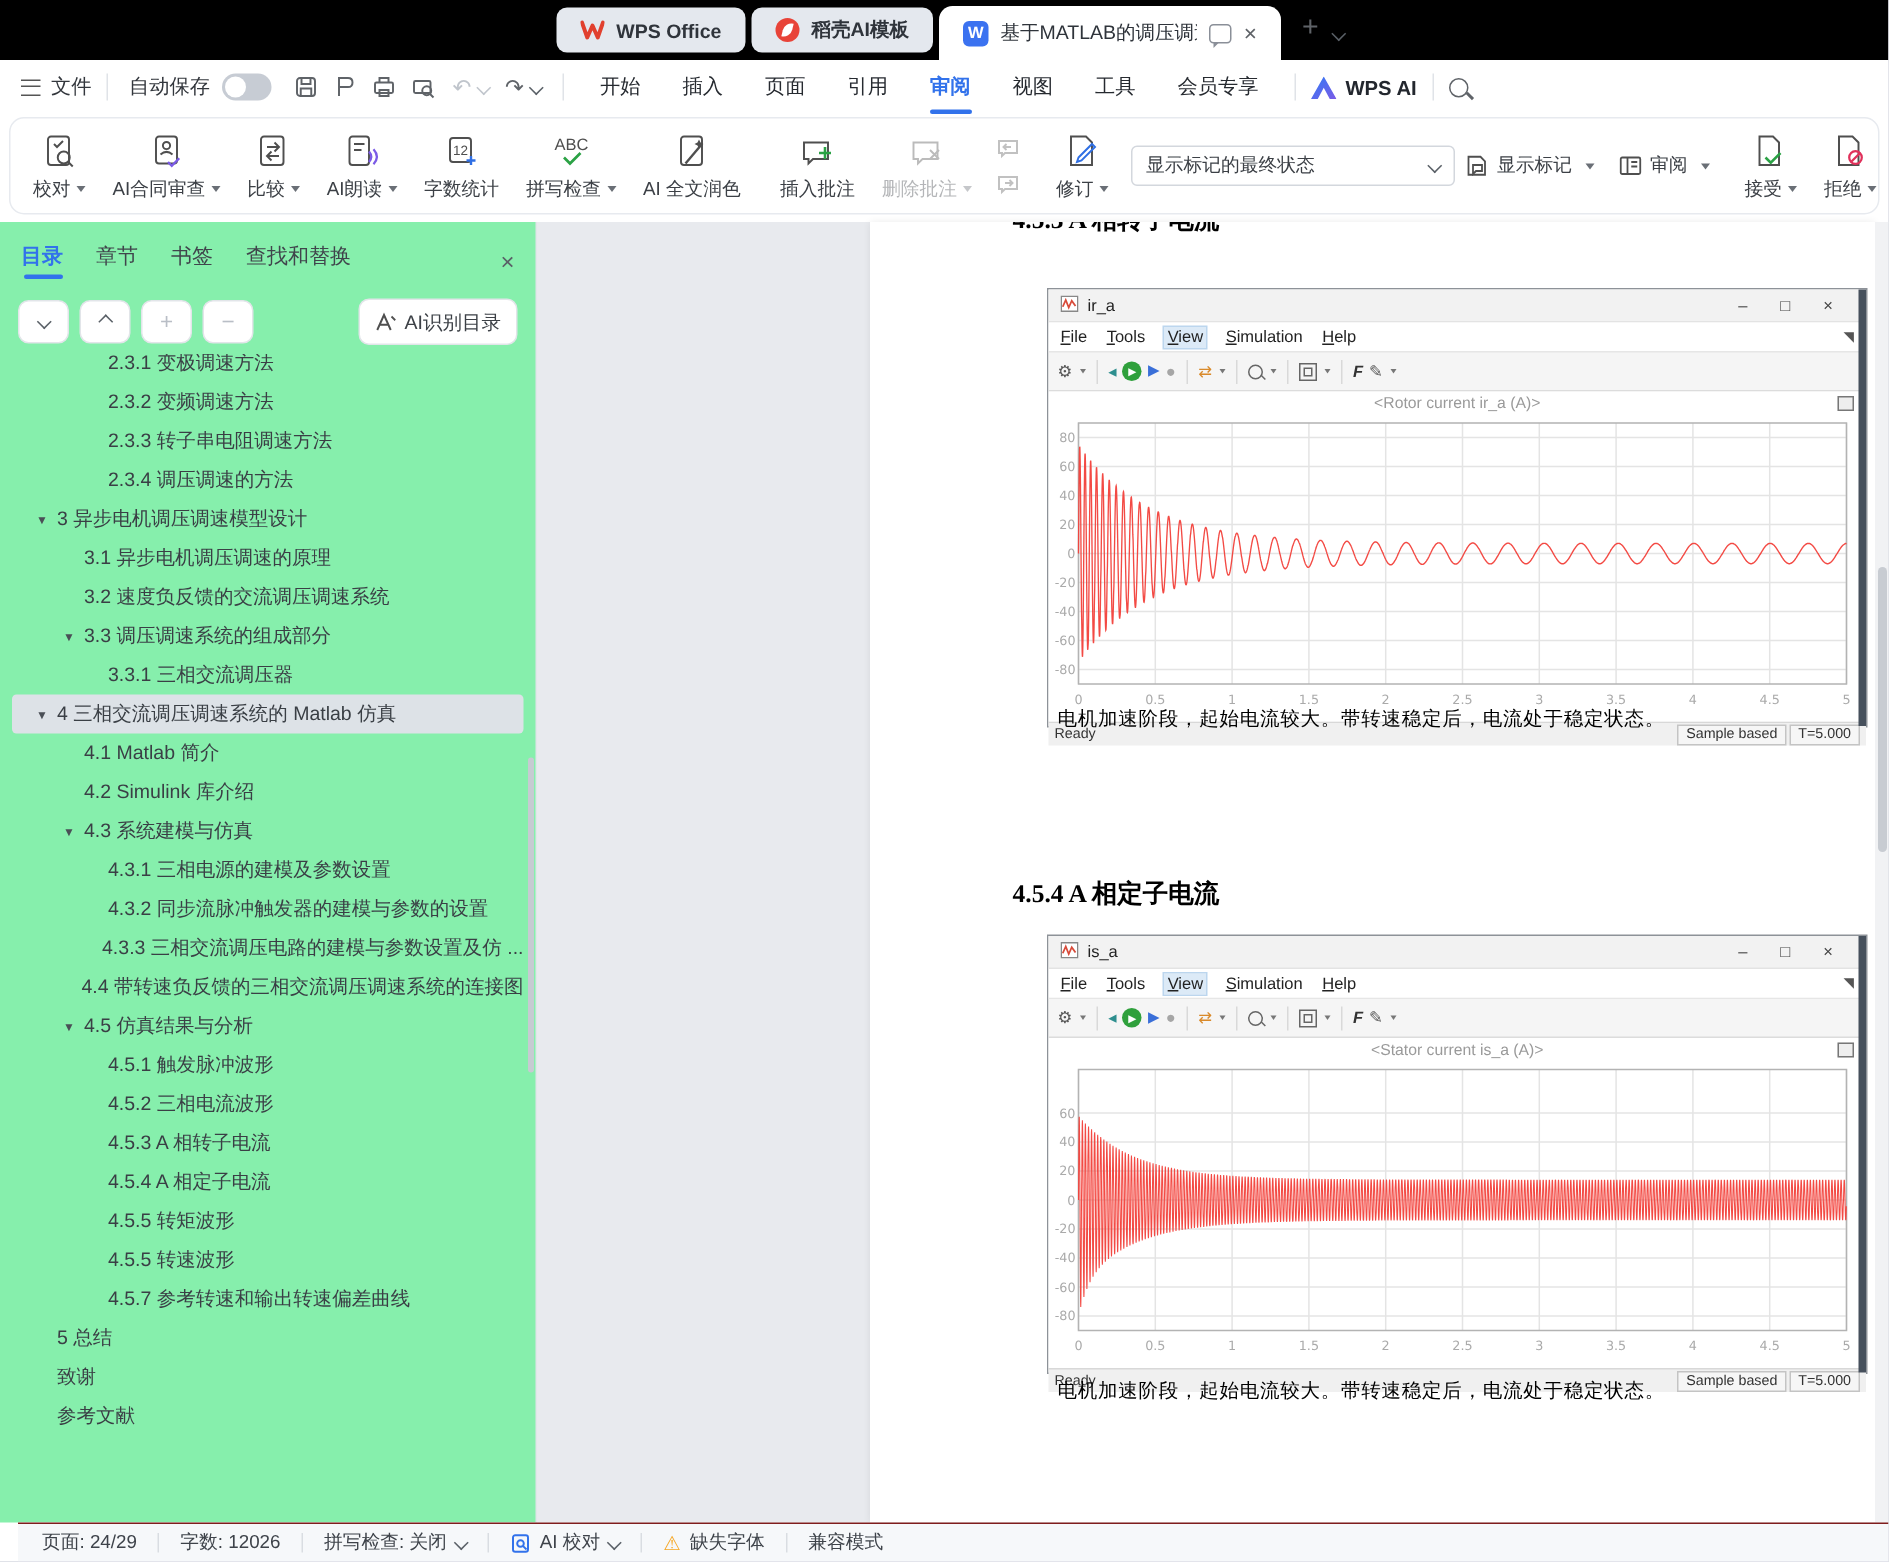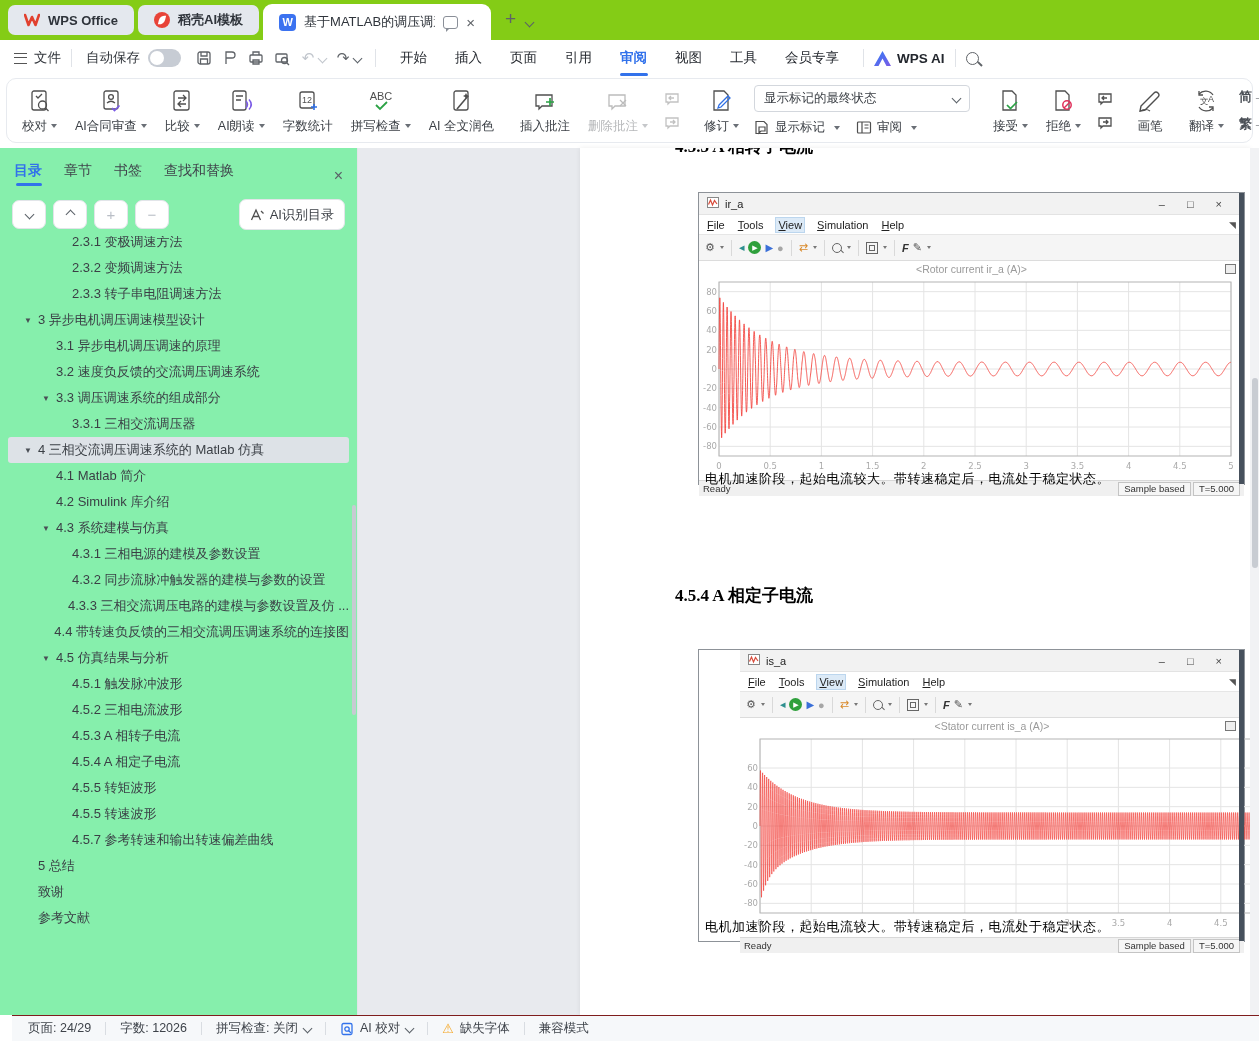--- a/index.html
+++ b/index.html
@@ -4,21 +4,21 @@
 <style>
   html,body{margin:0;padding:0;background:#cfd4db;}
   #app{position:relative;width:1259px;height:1041px;background:#fff;overflow:hidden;
        font-family:"Liberation Sans","DejaVu Sans",sans-serif;color:#3a3f46;}
   .vdiv{width:1px;height:18px;background:#e0e3e8;margin:0 10px;}
   .car{display:inline-block;width:0;height:0;border-left:3.5px solid transparent;border-right:3.5px solid transparent;border-top:4px solid #6a6f76;margin-left:4px;vertical-align:middle;}
   .chev{display:inline-block;width:6px;height:6px;border-right:1.4px solid #5a6067;border-bottom:1.4px solid #5a6067;transform:rotate(45deg);}
   .chev.up{transform:rotate(-135deg);}
 
   
-  .tabbar{height:40px;background:#84cc16;display:flex;align-items:flex-end;padding-left:8px;}
+  .tabbar{height:40px;background:#000000;display:flex;align-items:flex-end;padding-left:8px;justify-content:center;}
   .tab{height:30px;margin:0 4px 5px 0;border-radius:7px;background:#e4e8ee;display:flex;align-items:center;gap:8px;padding:0 16px;font-size:13px;color:#2f343b;font-weight:bold;}
   .tab.doc{height:36px;margin-bottom:0;background:#fff;border-radius:9px 9px 0 0;font-weight:normal;width:196px;}
   .doc-title{white-space:nowrap;overflow:hidden;flex:1;}
   .wps-logo-w{display:flex;align-items:center;}
   .docer-ic{width:16px;height:16px;border-radius:50%;background:#e84338;position:relative;flex:0 0 auto;}
   .docer-ic::after{content:'';position:absolute;left:5px;top:3px;width:6px;height:10px;background:#fff;border-radius:7px 0 7px 0;transform:rotate(14deg);}
   .w-ic{width:17px;height:17px;border-radius:4px;background:#3b72f0;color:#fff;font-size:11px;font-weight:bold;display:flex;align-items:center;justify-content:center;flex:0 0 auto;}
   .bubble-ic{width:13px;height:11px;border:1.3px solid #8a8f98;border-radius:3px;position:relative;flex:0 0 auto;}
   .bubble-ic::after{content:'';position:absolute;left:2px;bottom:-4px;width:0;height:0;border-top:4px solid #8a8f98;border-right:4px solid transparent;}
   .tab-x,.tab-plus{color:#5f6368;font-size:15px;font-weight:normal;}
@@ -47,21 +47,21 @@
   .ribbon{position:relative;height:72px;background:#fff;border-bottom:1px solid #e2e5ea;}
   .ribbon-in{position:absolute;left:6px;right:6px;top:2px;bottom:5px;border:1px solid #e7eaef;border-radius:10px;display:flex;align-items:center;padding:0 6px;}
   .rgrp{display:flex;align-items:center;height:100%;}
   .rdiv{width:1px;height:50px;background:#e7eaef;margin:0 4px;}
   .rbtn{display:flex;flex-direction:column;align-items:center;justify-content:center;gap:5px;padding:0 9px;font-size:12.5px;color:#3c4046;white-space:nowrap;}
   .rbtn .ric{height:26px;display:flex;align-items:flex-end;}
   .rbtn.dis{opacity:.38;}
   .rsmall{display:flex;flex-direction:column;gap:6px;margin:0 4px;}
   .rsq{width:22px;height:18px;display:flex;align-items:center;justify-content:center;}
   .dd{width:196px;height:25px;border:1px solid #d3d7dd;border-radius:4px;display:flex;align-items:center;justify-content:space-between;padding:0 9px;font-size:12.5px;color:#3c4046;background:#fff;}
-  .rcol{display:flex;flex-direction:column;gap:7px;margin:0 6px;}
+  .rcol{display:flex;flex-direction:row;gap:7px;margin:0 6px;}
   .rrow{display:flex;align-items:center;gap:16px;font-size:12.5px;color:#3c4046;}
   .sbtn{display:flex;align-items:center;gap:5px;white-space:nowrap;}
   .cvt{display:flex;align-items:center;gap:6px;font-size:12.5px;white-space:nowrap;}
   .cvt b{font-size:13px;color:#4a4f56;font-weight:bold;}
   .cvt .arr{font-size:9px;color:#4a4f56;margin-left:-4px;}
   svg.ric-svg{overflow:visible;}
 
   
   .sidebar{position:absolute;left:0;top:148px;width:357px;height:867px;background:#86efac;border-right:1px solid #e2e5e9;}
   .sb-head{display:flex;align-items:center;padding:14px 14px 0 14px;font-size:14px;color:#40454c;gap:22px;}
@@ -498,20 +498,24 @@
           <span>2.3.1 变极调速方法</span>
         </div>
         <div class="toc-row lv3">
           <span class="tri"></span>
           <span>2.3.2 变频调速方法</span>
         </div>
         <div class="toc-row lv3">
           <span class="tri"></span>
           <span>2.3.3 转子串电阻调速方法</span>
         </div>
+        <div class="toc-row lv3">
+          <span class="tri"></span>
+          <span>2.3.4 调压调速的方法</span>
+        </div>
         <div class="toc-row lv1">
           <span class="tri">▼</span>
           <span>3 异步电机调压调速模型设计</span>
         </div>
         <div class="toc-row lv2">
           <span class="tri"></span>
           <span>3.1 异步电机调压调速的原理</span>
         </div>
         <div class="toc-row lv2">
           <span class="tri"></span>
@@ -705,21 +709,21 @@
               <span class="sbox">T=5.000</span>
             </span>
           </div>
           <div class="sc-strip"></div>
         </div>
 
       <div class="caption" style="top:322px;">电机加速阶段，起始电流较大。带转速稳定后，电流处于稳定状态。</div>
 
       <div class="h2head" style="top:436px;">4.5.4 A 相定子电流</div>
 
-      <div class="scope" style="top:501px;padding-left:41px;">
+      <div class="scope" style="top:475px;">
           <div class="sc-title">
             <span><svg width="12" height="11" viewBox="0 0 12 11">
                 <rect x="0.5" y="0.5" width="11" height="10" fill="#fff" stroke="#888"></rect>
                 <polyline points="1.5,7.5 3.5,3 5.5,8 7.5,3.5 10,7" stroke="#d84b3a" fill="none" stroke-width="1.2"></polyline>
               </svg></span>
             <span>is_a</span>
             <span class="sc-win">
               <span>–</span>
               <span>□</span>
               <span>×</span>

